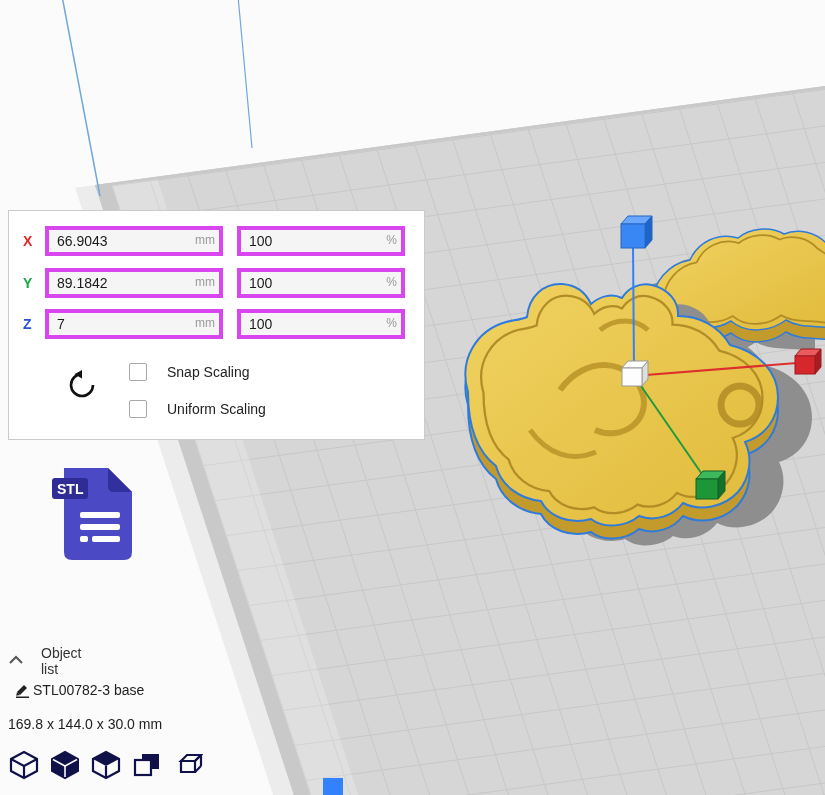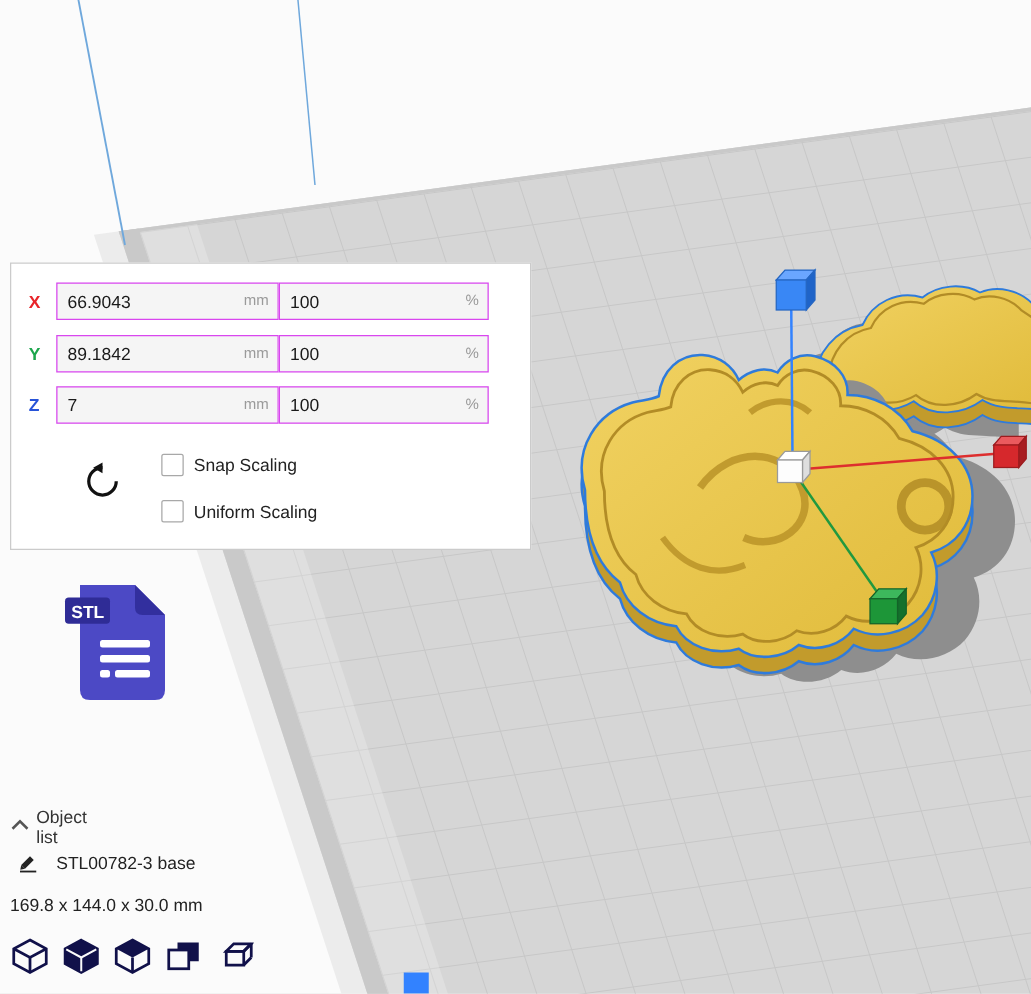--- a/index.html
+++ b/index.html
@@ -48,60 +48,60 @@
     border:1px solid #cbcbcb;
     z-index:5;
     font-size:14px;
   }
   .srow { position:absolute; left:0; display:flex; align-items:center; height:30px; }
   .srow.r0 { top:15px; } .srow.r1 { top:57px; } .srow.r2 { top:98px; }
   .axis { width:16px; margin-left:14px; font-weight:bold; font-size:14px; text-align:left; }
   .c-x { color:#e8252a; } .c-y { color:#1ca64c; } .c-z { color:#2753d8; }
   .field { position:relative; height:30px; }
   .field.mm  { width:178px; margin-left:6px; }
-  .field.pct { width:168px; }
+  .field.pct { width:168px; margin-left:14px; }
   .field input {
     width:100%; height:100%;
     background:#f5f5f5;
-    border:1px solid #d946ef;
+    border:4px solid #d946ef;
     padding:0 34px 0 8px;
     font-size:14px; color:#1a1a1a;
     font-family:"Liberation Sans", sans-serif;
     outline:none;
   }
   .unit {
     position:absolute; right:8px; top:7px;
     font-size:12px; color:#9a9a9a;
     pointer-events:none;
   }
   .reset-btn {
     position:absolute; left:56px; top:158px;
     width:34px; height:34px;
     background:transparent; border:none; cursor:pointer;
   }
-  .cbrow { position:absolute; left:120px; display:flex; align-items:center; gap:8px; height:20px; }
+  .cbrow { position:absolute; left:120px; display:flex; align-items:center; gap:20px; height:20px; }
   .cbrow.c0 { top:151px; } .cbrow.c1 { top:188px;justify-content:flex-end; }
   .checkbox {
     width:18px; height:18px;
     background:#fff;
     border:1px solid #a8a8a8;
     border-radius:2px;
     display:inline-block;
     cursor:pointer;
   }
   .cblabel { font-size:14px; color:#222; }
 
   
   .stl-icon { position:absolute; left:48px; top:464px; width:94px; height:100px; z-index:4; }
 
   
   .objlist { position:absolute; left:0; top:640px; z-index:4; }
-  .obj-header { position:absolute; left:8px; top:5px; display:flex; align-items:center; gap:5px; }
+  .obj-header { position:absolute; left:8px; top:5px; display:flex; align-items:center; gap:17px; }
   .obj-header-label { font-size:14px; color:#333; }
-  .obj-item { position:absolute; left:14px; top:42px; display:flex; align-items:center; gap:13px; white-space:nowrap; }
+  .obj-item { position:absolute; left:14px; top:42px; display:flex; align-items:center; gap:1px; white-space:nowrap; }
   .obj-item-label { font-size:14px; color:#222; }
   .obj-dims { position:absolute; left:8px; top:76px; font-size:14px; color:#222; white-space:nowrap; }
 
   
   .viewbar { position:absolute; left:8px; top:750px; display:flex; gap:9px; z-index:4; }
   .viewbar button {
     width:32px; height:32px;
     background:transparent; border:none; cursor:pointer;
     padding:0;
   }

